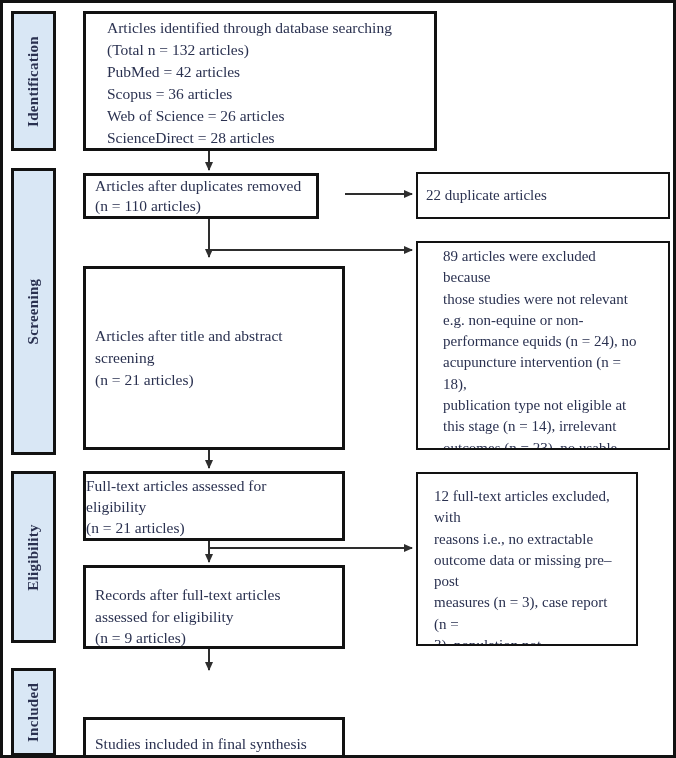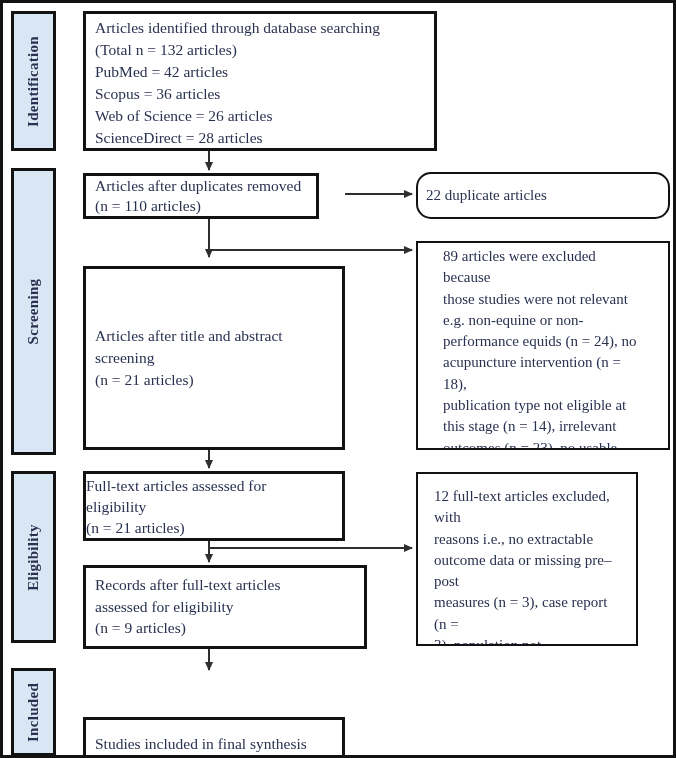--- a/index.html
+++ b/index.html
@@ -64,50 +64,50 @@
   <div class="abs stage" style="top:165px; height:287px;">
     <span>Screening</span>
   </div>
   <div class="abs stage" style="top:468px; height:172px;">
     <span>Eligibility</span>
   </div>
   <div class="abs stage" style="top:665px; height:88px;">
     <span>Included</span>
   </div>
 
-  <div class="abs box" style="left:80px; top:8px; width:354px; height:140px; padding:3px 9px;">Articles identified through database searching
+  <div class="abs box" style="left:80px; top:8px; width:354px; height:140px; padding:3px 21px;">Articles identified through database searching
 (Total n = 132 articles)
 PubMed = 42 articles
 Scopus = 36 articles
 Web of Science = 26 articles
 ScienceDirect = 28 articles</div>
 
   <div class="abs box" style="left:80px; top:170px; width:236px; height:46px; padding:0 9px; line-height:1.3;">Articles after duplicates removed
 (n = 110 articles)</div>
 
   <div class="abs box v-center" style="left:80px; top:263px; width:262px; height:184px; padding:8px 9px;">
     <span class="txt">Articles after title and abstract
 screening
 (n = 21 articles)</span>
   </div>
 
   <div class="abs box" style="left:80px; top:468px; width:262px; height:70px; padding:1px 0; line-height:1.36;">Full-text articles assessed for
 eligibility
 (n = 21 articles)</div>
 
-  <div class="abs box" style="left:80px; top:562px; width:284px; height:84px; padding:6px 9px 0; line-height:1.4;">Records after full-text articles
+  <div class="abs box" style="left:80px; top:562px; width:262px; height:84px; padding:16px 9px 0; line-height:1.4;">Records after full-text articles
 assessed for eligibility
 (n = 9 articles)</div>
 
   <div class="abs box v-center" style="left:80px; top:670px; width:262px; height:76px; padding:0 9px;margin-top:44px;">
     <span class="txt">Studies included in final synthesis
 (n = 9 articles)</span>
   </div>
 
-  <div class="abs box box-r v-center" style="left:413px; top:169px; width:254px; height:47px; padding:0 8px;border-radius:15px;">
+  <div class="abs box box-r v-center" style="left:413px; top:169px; width:254px; height:47px; padding:0 8px;">
     <span class="txt">22 duplicate articles</span>
   </div>
 
   <div class="abs box box-r" style="left:413px; top:238px; width:254px; height:209px; padding:3px 25px;">89 articles were excluded because
 those studies were not relevant
 e.g. non-equine or non-
 performance equids (n = 24), no
 acupuncture intervention (n = 18),
 publication type not eligible at
 this stage (n = 14), irrelevant

